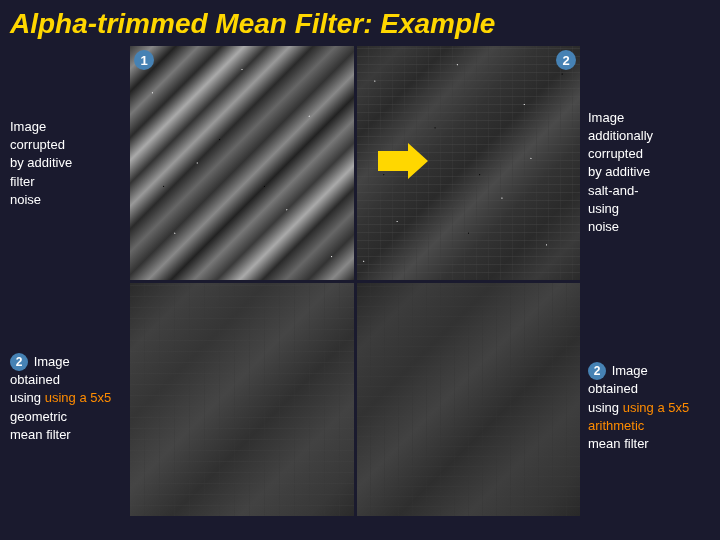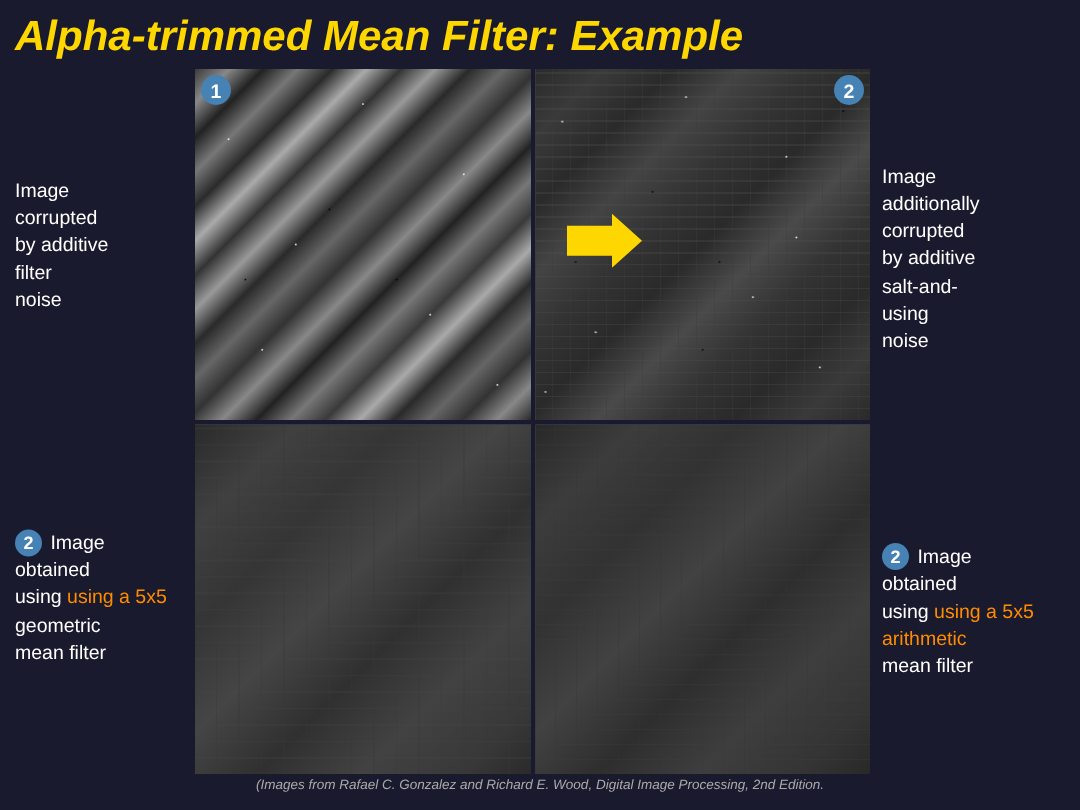--- a/index.html
+++ b/index.html
@@ -315,14 +315,13 @@
         <span>Image</span><br>
         <span>obtained</span><br>
         using <span class="highlight">using a 5x5</span><br>
         <span class="highlight">arithmetic</span><br>
         <span>mean filter</span>
       </div>
     </div>
 
   </div>
 
-  <div class="footer-text">(Images from Rafael C. Gonzalez and Richard E. Wood, Digital Image Processing, 2nd Edition.</div>
 </div>
 
 </body></html>

